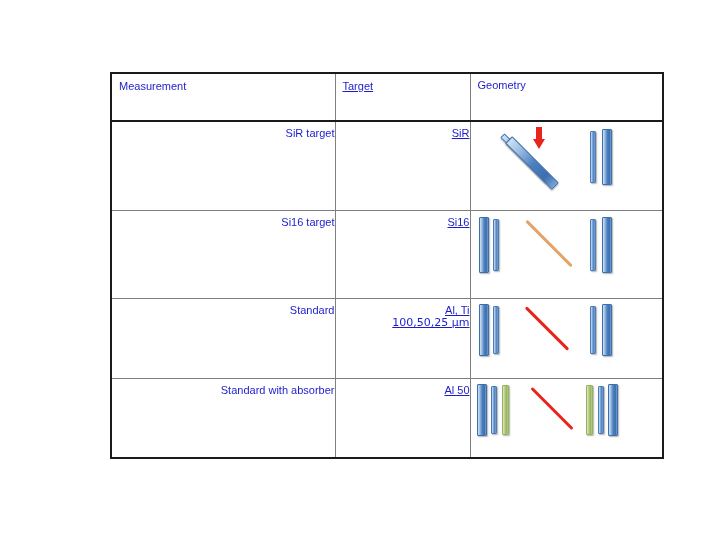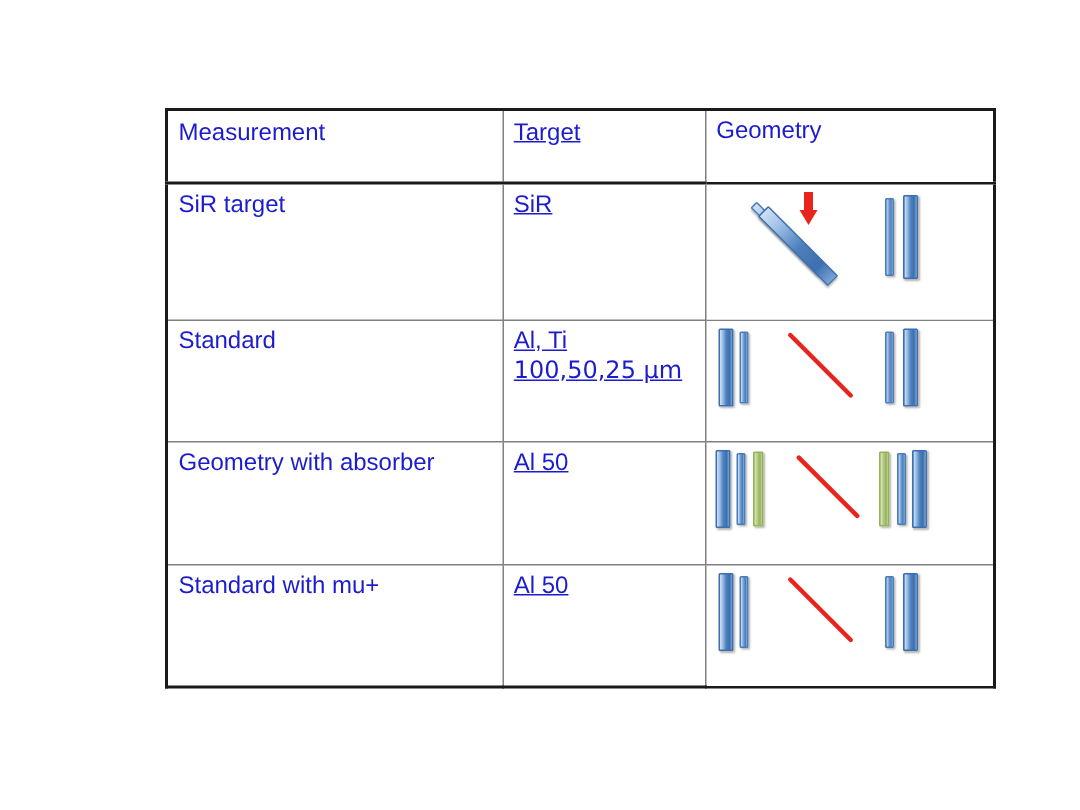--- a/index.html
+++ b/index.html
@@ -31,30 +31,30 @@
     border-collapse: collapse;
     table-layout: fixed;
     border: 2px solid #1a1a1a;
     background: #ffffff;
   }
   #geom-table td {
     border: 1px solid #808080;
     vertical-align: top;
     padding: 5px 0 0 7px;
     color: #1c1ccc;
-    font-size: 16px;
+    font-size: 11px;
     line-height: 1.18;
     background: #ffffff;
   }
   #geom-table tr.header-row td {
     border-bottom: 2px solid #1a1a1a;
     height: 33px;
     padding-top: 6px;
   }
-  #geom-table tr.body-row td { height: 70px; }
+  #geom-table tr.body-row td { height: 70px; text-align: right; }
   #geom-table tr.body-row.short td { height: 62px; margin-top: 46px; }
 
   .col-measure { width: 224px; }
   .col-target  { width: 135px; text-decoration: underline; }
   .col-geom    { width: 193px; padding: 0 !important; position: relative; }
 
   .cell-line { display: block; white-space: nowrap; }
   .mu { font-family: "DejaVu Sans", sans-serif; }
 
   
@@ -176,20 +176,37 @@
               <span class="shaft"></span>
               <span class="head"></span>
             </div>
 
             <div class="vbar blue-thin" style="left:119px; top:9px;  height:50px;"></div>
             <div class="vbar blue-thick" style="left:131px; top:7px;  height:54px;"></div>
           </div>
         </td>
       </tr>
 
+      <tr class="body-row">
+        <td class="col-measure">
+          <span class="cell-line">Si16 target</span>
+        </td>
+        <td class="col-target">
+          <span class="cell-line">Si16</span>
+        </td>
+        <td class="col-geom">
+          <div class="geom-canvas">
+            <div class="vbar blue-thick" style="left:8px;  top:6px; height:54px;"></div>
+            <div class="vbar blue-thin" style="left:22px; top:8px; height:50px;"></div>
+            <div class="dline orange" style="left:46px; top:31px; width:64px; height:3px; transform:rotate(45deg);"></div>
+            <div class="vbar blue-thin" style="left:119px; top:8px; height:50px;"></div>
+            <div class="vbar blue-thick" style="left:131px; top:6px; height:54px;"></div>
+          </div>
+        </td>
+      </tr>
 
       <tr class="body-row short">
         <td class="col-measure">
           <span class="cell-line">Standard</span>
         </td>
         <td class="col-target">
           <span class="cell-line">Al, Ti</span>
           <span class="cell-line mu">100,50,25 μm</span>
         </td>
         <td class="col-geom">
@@ -198,52 +215,35 @@
             <div class="vbar blue-thin" style="left:22px; top:7px; height:46px;"></div>
             <div class="dline red" style="left:46px; top:28px; width:60px; height:3px; transform:rotate(45deg);"></div>
             <div class="vbar blue-thin" style="left:119px; top:7px; height:46px;"></div>
             <div class="vbar blue-thick" style="left:131px; top:5px; height:50px;"></div>
           </div>
         </td>
       </tr>
 
       <tr class="body-row short">
         <td class="col-measure">
-          <span class="cell-line">Geometry with absorber</span>
+          <span class="cell-line">Standard with absorber</span>
         </td>
         <td class="col-target">
           <span class="cell-line">Al 50</span>
         </td>
         <td class="col-geom">
           <div class="geom-canvas">
             <div class="vbar blue-thick" style="left:6px;  top:5px; height:50px;"></div>
             <div class="vbar blue-thin" style="left:20px; top:7px; height:46px;"></div>
             <div class="vbar green" style="left:31px; top:6px; height:48px;"></div>
             <div class="dline red" style="left:52px; top:28px; width:58px; height:3px; transform:rotate(45deg);"></div>
             <div class="vbar green" style="left:115px; top:6px; height:48px;"></div>
             <div class="vbar blue-thin" style="left:127px; top:7px; height:46px;"></div>
             <div class="vbar blue-thick" style="left:137px; top:5px; height:50px;"></div>
           </div>
         </td>
       </tr>
 
-      <tr class="body-row short">
-        <td class="col-measure">
-          <span class="cell-line">Standard with mu+</span>
-        </td>
-        <td class="col-target">
-          <span class="cell-line">Al 50</span>
-        </td>
-        <td class="col-geom">
-          <div class="geom-canvas">
-            <div class="vbar blue-thick" style="left:8px;  top:5px; height:50px;"></div>
-            <div class="vbar blue-thin" style="left:22px; top:7px; height:46px;"></div>
-            <div class="dline red" style="left:46px; top:28px; width:60px; height:3px; transform:rotate(45deg);"></div>
-            <div class="vbar blue-thin" style="left:119px; top:7px; height:46px;"></div>
-            <div class="vbar blue-thick" style="left:131px; top:5px; height:50px;"></div>
-          </div>
-        </td>
-      </tr>
 
     </tbody>
   </table>
 
 </div>
 
 </body></html>

